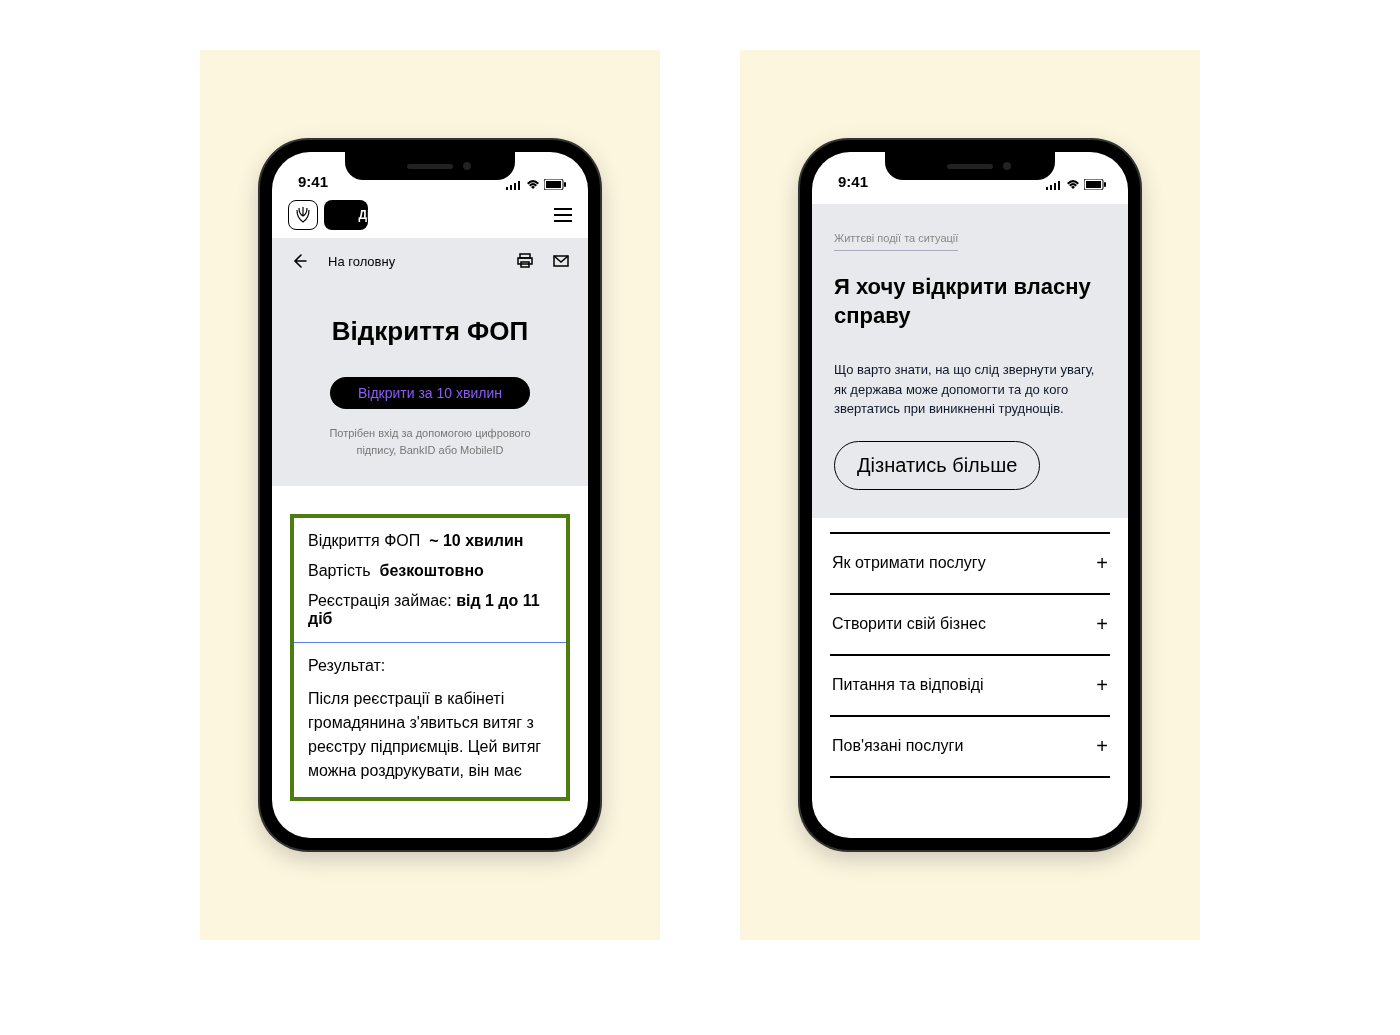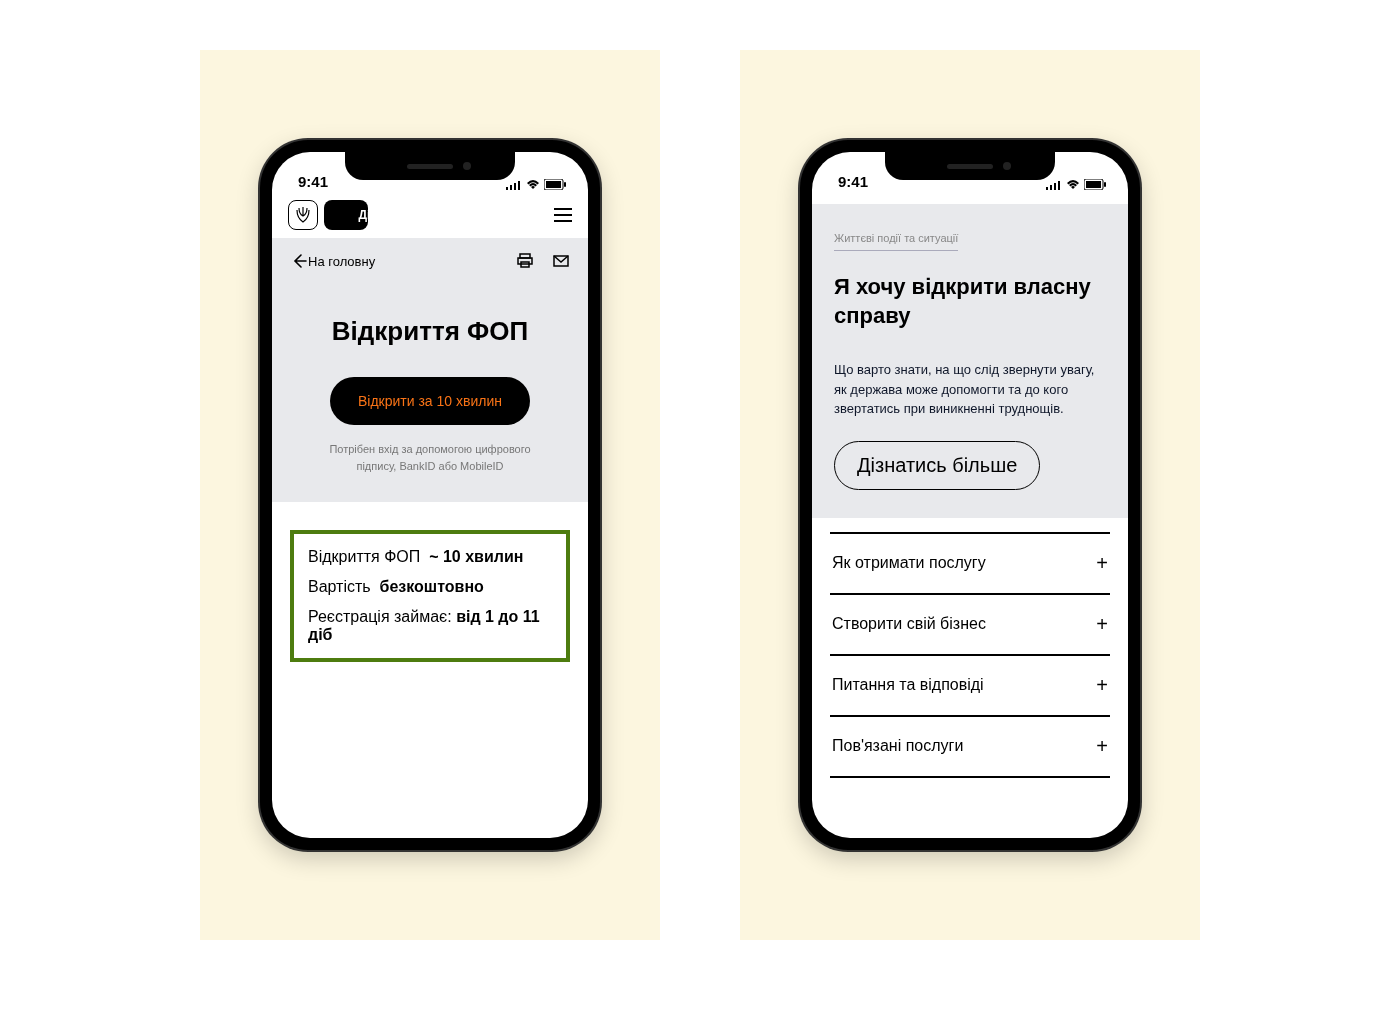--- a/index.html
+++ b/index.html
@@ -105,31 +105,31 @@
 
   .hero {
     background: #e8e9ec;
     margin: 0;
     padding: 14px 18px 28px 18px;
   }
   .toolbar {
     display:flex; align-items:center; justify-content:space-between;
     font-size: 13px;
   }
-  .toolbar-left { display:flex; align-items:center; gap:0; cursor:pointer;}
+  .toolbar-left { display:flex; align-items:center; gap:20px; cursor:pointer;}
   .toolbar-right { display:flex; gap:18px; }
   .tb-icon { width:18px; height:18px; }
 
   .hero h1 {
     text-align:center; font-size: 26px; font-weight:700; margin-top:46px;
   }
   .cta {
     display:block; margin: 30px auto 0 auto;
-    background:#000; color:#f97316; border:none; border-radius: 40px;
-    padding: 16px 28px; font-size: 14px; font-weight:500;
+    background:#000; color:#8b5cf6; border:none; border-radius: 40px;
+    padding: 8px 28px; font-size: 14px; font-weight:500;
     cursor:pointer;
   }
   .subnote {
     text-align:center; font-size: 11px; color:#777; margin-top:16px;
     line-height:1.5; padding: 0 24px;
   }
 
   .info-box {
     margin: 28px 18px 0 18px;
     border: 4px solid #4d7c0f;
@@ -256,20 +256,24 @@
           <div>
             <span>Відкриття ФОП</span>&nbsp;&nbsp;<b>~ 10 хвилин</b>
           </div>
           <div>
             <span>Вартість</span>&nbsp;&nbsp;<b>безкоштовно</b>
           </div>
           <div>
             <span>Реєстрація займає:</span>&nbsp;<b>від 1 до 11 діб</b>
           </div>
         </div>
+        <div class="info-result">
+          <div class="label">Результат:</div>
+          <p>Після реєстрації в кабінеті громадянина з'явиться витяг з реєстру підприємців. Цей витяг можна роздрукувати, він має</p>
+        </div>
       </div>
 
     </div>
   </div>
 </div>
 
 <div class="panel">
   <div class="phone">
     <div class="screen">
       <div class="notch">

